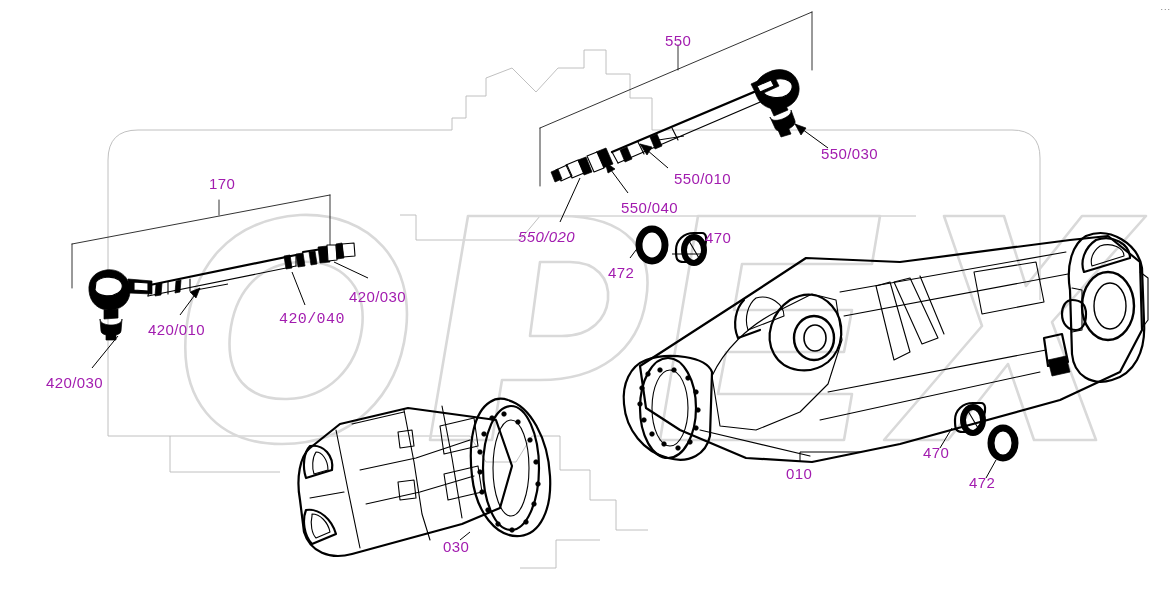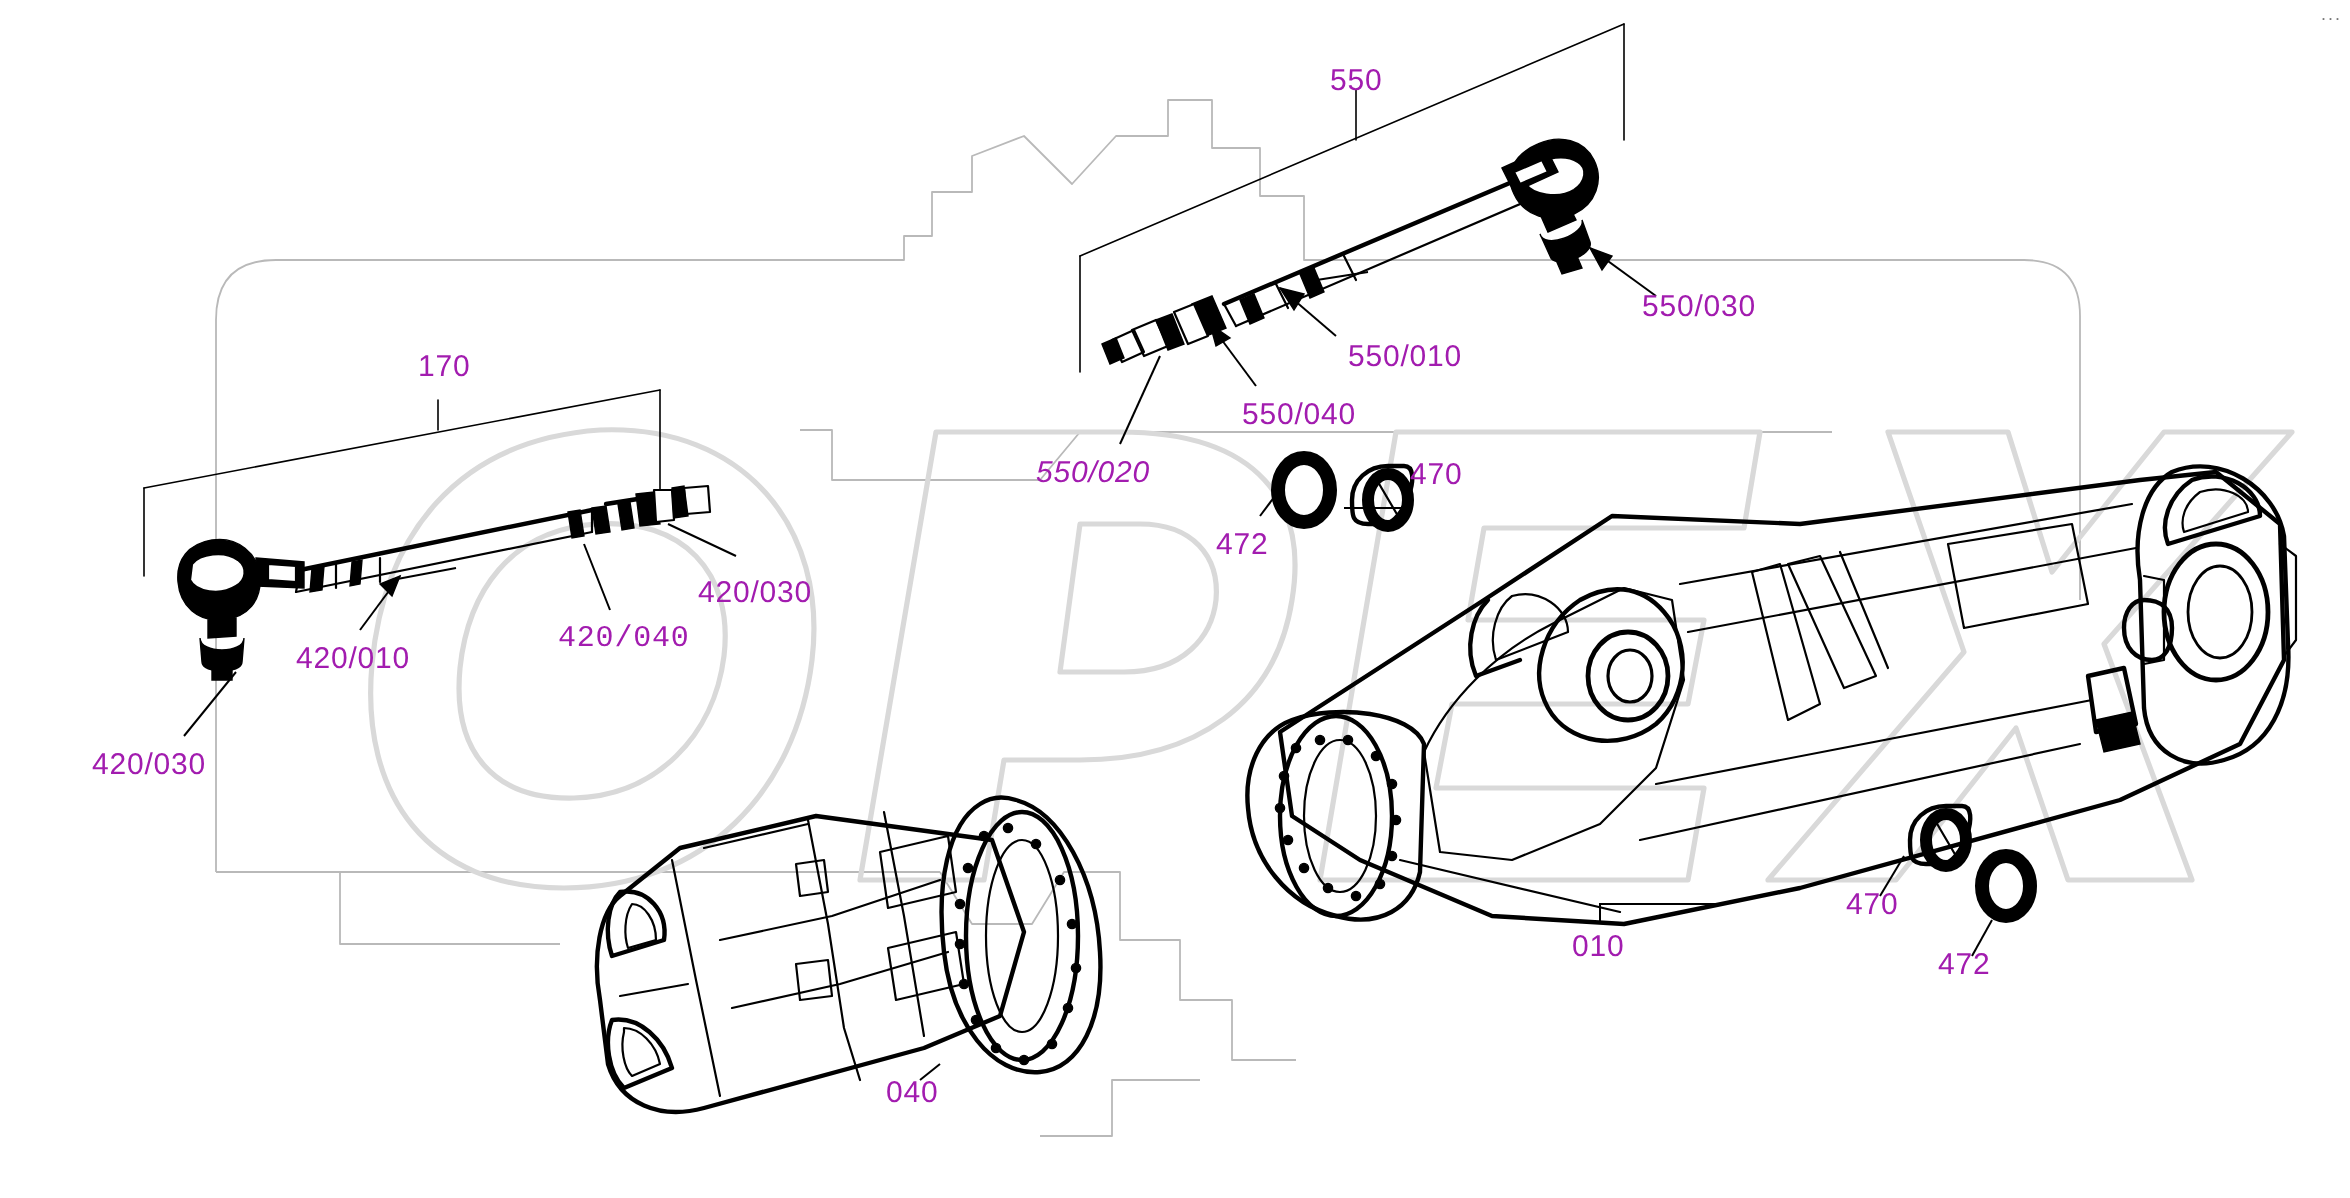--- a/index.html
+++ b/index.html
@@ -333,20 +333,20 @@
   <div class="lbl" style="left:209px;top:175px;">170</div>
   <div class="lbl" style="left:349px;top:288px;">420/030</div>
   <div class="lbl" style="left:279px;top:311px;font-family:Liberation Mono, monospace;">420/040</div>
   <div class="lbl" style="left:148px;top:321px;">420/010</div>
   <div class="lbl" style="left:46px;top:374px;">420/030</div>
 
   <div class="lbl" style="left:608px;top:264px;">472</div>
   <div class="lbl" style="left:705px;top:229px;">470</div>
 
   <div class="lbl" style="left:786px;top:465px;">010</div>
-  <div class="lbl" style="left:443px;top:538px;">040</div>
+  <div class="lbl" style="left:443px;top:538px;">030</div>
 
   <div class="lbl" style="left:923px;top:444px;">470</div>
   <div class="lbl" style="left:969px;top:474px;">472</div>
 
   <div class="corner-mark">...</div>
 
 </div>
 
 </body></html>

